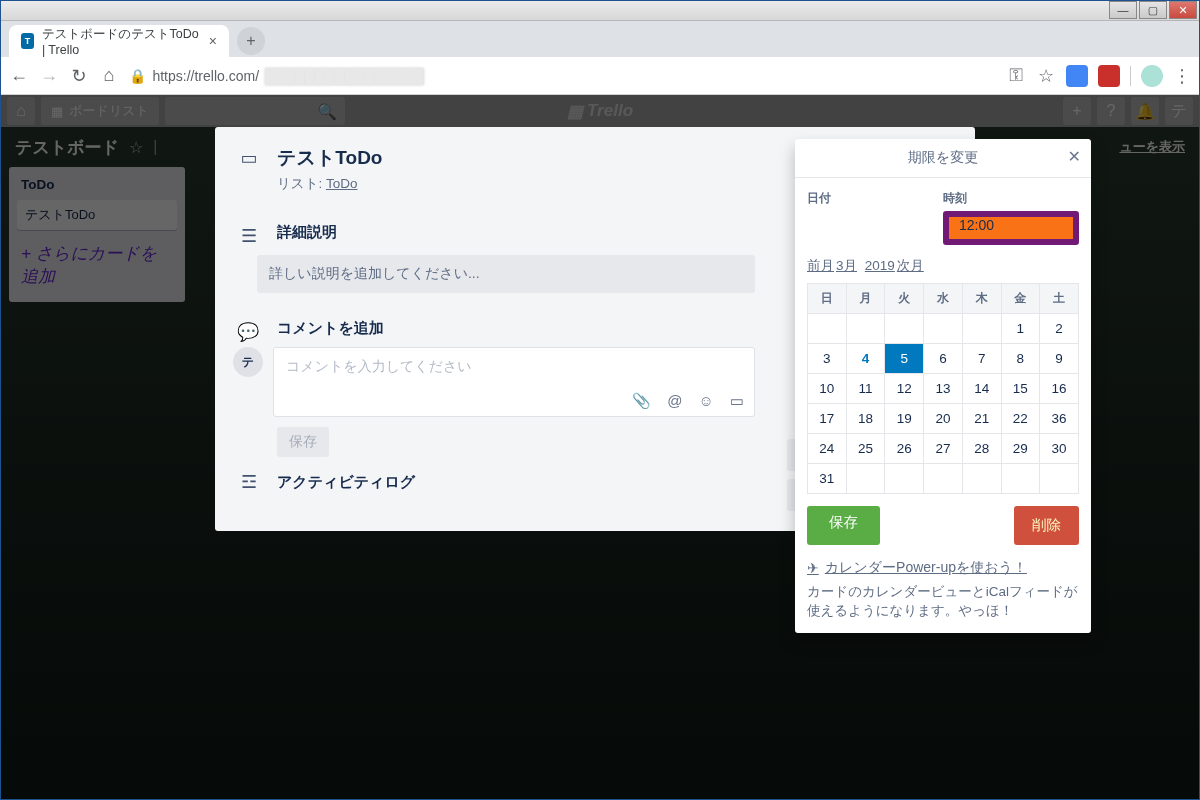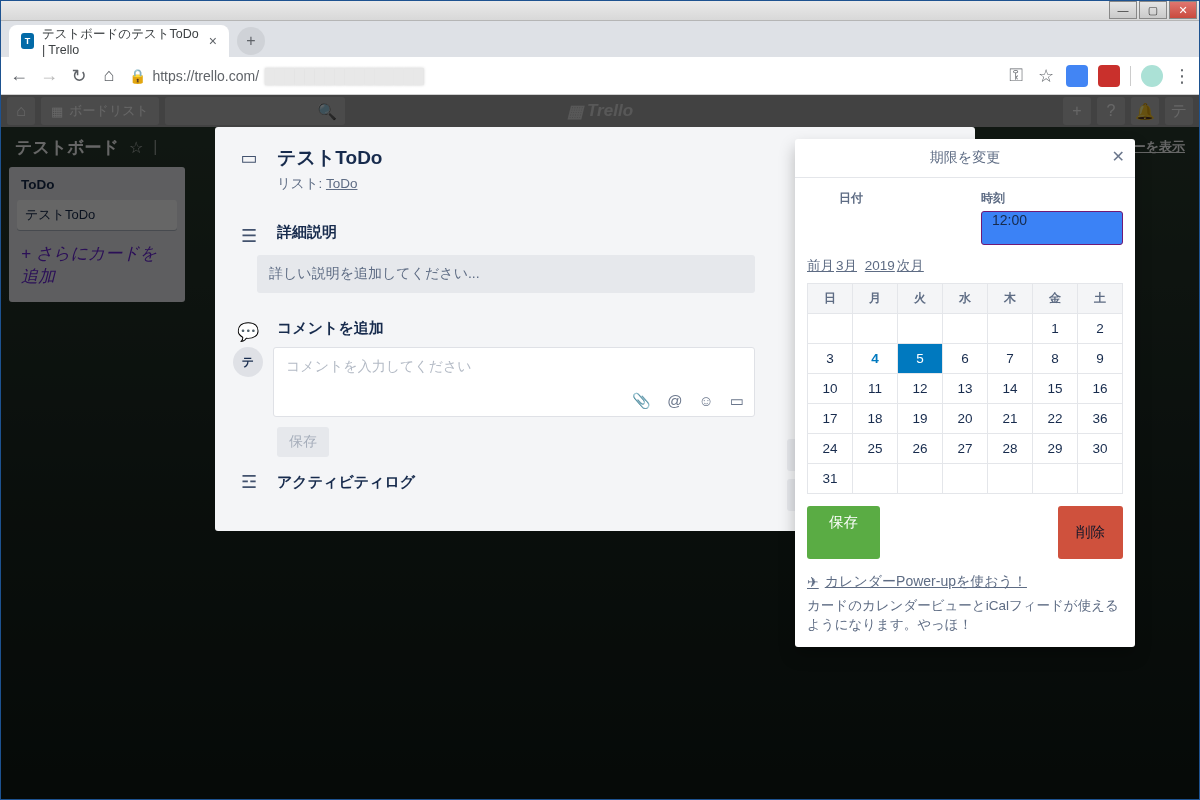--- a/index.html
+++ b/index.html
@@ -71,41 +71,41 @@
 .cm-avatar { width:30px;height:30px;border-radius:50%;background:#dfe1e6;display:flex;align-items:center;justify-content:center;font-size:12px;color:#172b4d;font-weight:600;flex-shrink:0;margin-left:-2px; }
 .cm-save-btn { margin-left:42px; margin-top:10px; padding:6px 12px; background:rgba(9,30,66,0.06); border-radius:3px; font-size:14px; color:#a5adba; display:inline-block; }
 .cm-activity-row { display:flex; align-items:center; padding:10px 20px; gap:14px; }
 .cm-show-details { margin-left:auto; padding:6px 12px; background:rgba(9,30,66,0.08); border-radius:3px; font-size:14px; color:#172b4d; }
 
 
 .card-actions { position:absolute; right:20px; bottom:20px; width:168px; display:flex;flex-direction:column;gap:8px; }
 .ca-btn { background:rgba(9,30,66,0.06); border-radius:3px; padding:7px 10px; font-size:14px; color:#172b4d; display:flex;align-items:center;gap:8px; }
 
 
-.datepop { position:absolute; top:44px; left:794px; width:340px; background:#fff; border-radius:3px; box-shadow:0 8px 16px rgba(0,0,0,0.25); padding:0; }
+.datepop { position:absolute; top:44px; left:794px; width:296px; background:#fff; border-radius:3px; box-shadow:0 8px 16px rgba(0,0,0,0.25); padding:0; }
 .dp-header { padding:10px; text-align:center; font-size:14px; color:#5e6c84; border-bottom:1px solid #e4e6ea; position:relative; }
 .dp-close { position:absolute; right:10px; top:8px; color:#6b778c; font-size:16px; }
 .dp-body { padding:12px; }
-.dp-fields { display:flex; gap:0; margin-bottom:12px;margin-left:32px; }
+.dp-fields { display:flex; gap:0; margin-bottom:12px; }
 .dp-field { flex:1; }
 .dp-label { font-size:12px; font-weight:700; color:#5e6c84; margin-bottom:4px; }
-.dp-input { width:100%; height:34px; border:1px solid #701a75; background:#3b82f6; border-radius:3px; padding:0 10px; font-size:14px; color:#172b4d; }
+.dp-input { width:100%; height:34px; border:6px solid #701a75; background:#f97316; border-radius:3px; padding:0 10px; font-size:14px; color:#172b4d; }
 .dp-input.selected { border:2px solid #0079bf; background:#fff; }
 .dp-input.selected .seltext { background:#0079bf; color:#fff; padding:0 2px; }
 .dp-nav { display:flex; justify-content:flex-start; font-size:13.5px; margin-bottom:8px; }
 .dp-nav a { color:#5e6c84; text-decoration:underline; }
 .dp-nav .center a { margin:0 2px; }
 .cal { width:100%; border-collapse:collapse; }
 .cal th { font-size:12px; font-weight:700; color:#5e6c84; padding:6px 0; border:1px solid #e4e6ea; background:#f4f5f7; }
 .cal td { font-size:13.5px; text-align:center; padding:7px 0; border:1px solid #e4e6ea; color:#172b4d; }
 .cal td.today { color:#0079bf; font-weight:700; }
 .cal td.sel { background:#0079bf; color:#fff; }
 .dp-actions { display:flex; justify-content:space-between; margin-top:12px; }
 .dp-save { background:#5aac44; color:#fff; padding:7px 22px; border-radius:3px; font-size:14.5px; font-weight:500; }
-.dp-delete { background:#cf513d; color:#0f172a; padding:17px 18px; border-radius:3px; font-size:14.5px; font-weight:500; }
+.dp-delete { background:#cf513d; color:#fef9c3; padding:10px 18px; border-radius:3px; font-size:14.5px; font-weight:500; }
 .dp-promo { margin-top:14px; }
 .dp-promo-link { color:#5e6c84; text-decoration:underline; font-size:14px; display:flex;align-items:center;gap:6px; }
 .dp-promo-text { color:#5e6c84; font-size:13.5px; margin-top:6px; line-height:1.4; }
 </style>
 </head>
 <body>
 
 <div class="win-frame">
   <div class="win-titlebar">
     <div class="win-btn">—</div>

